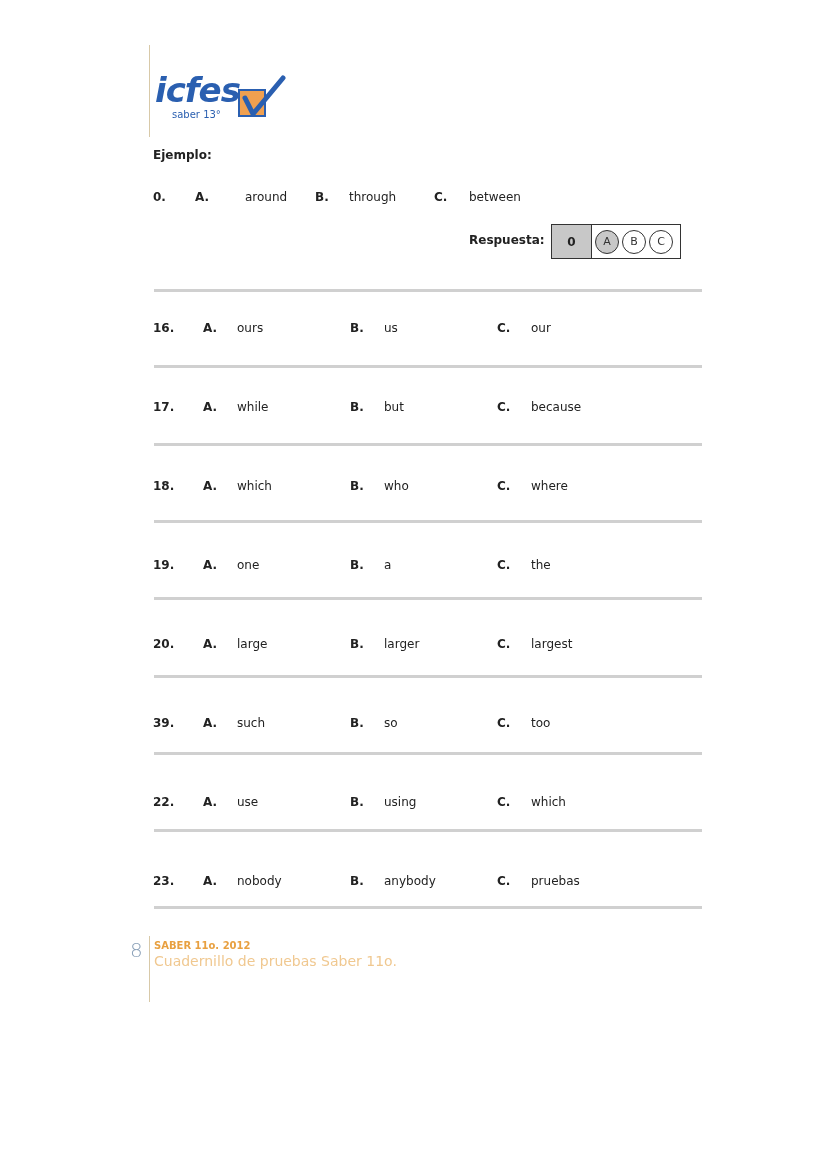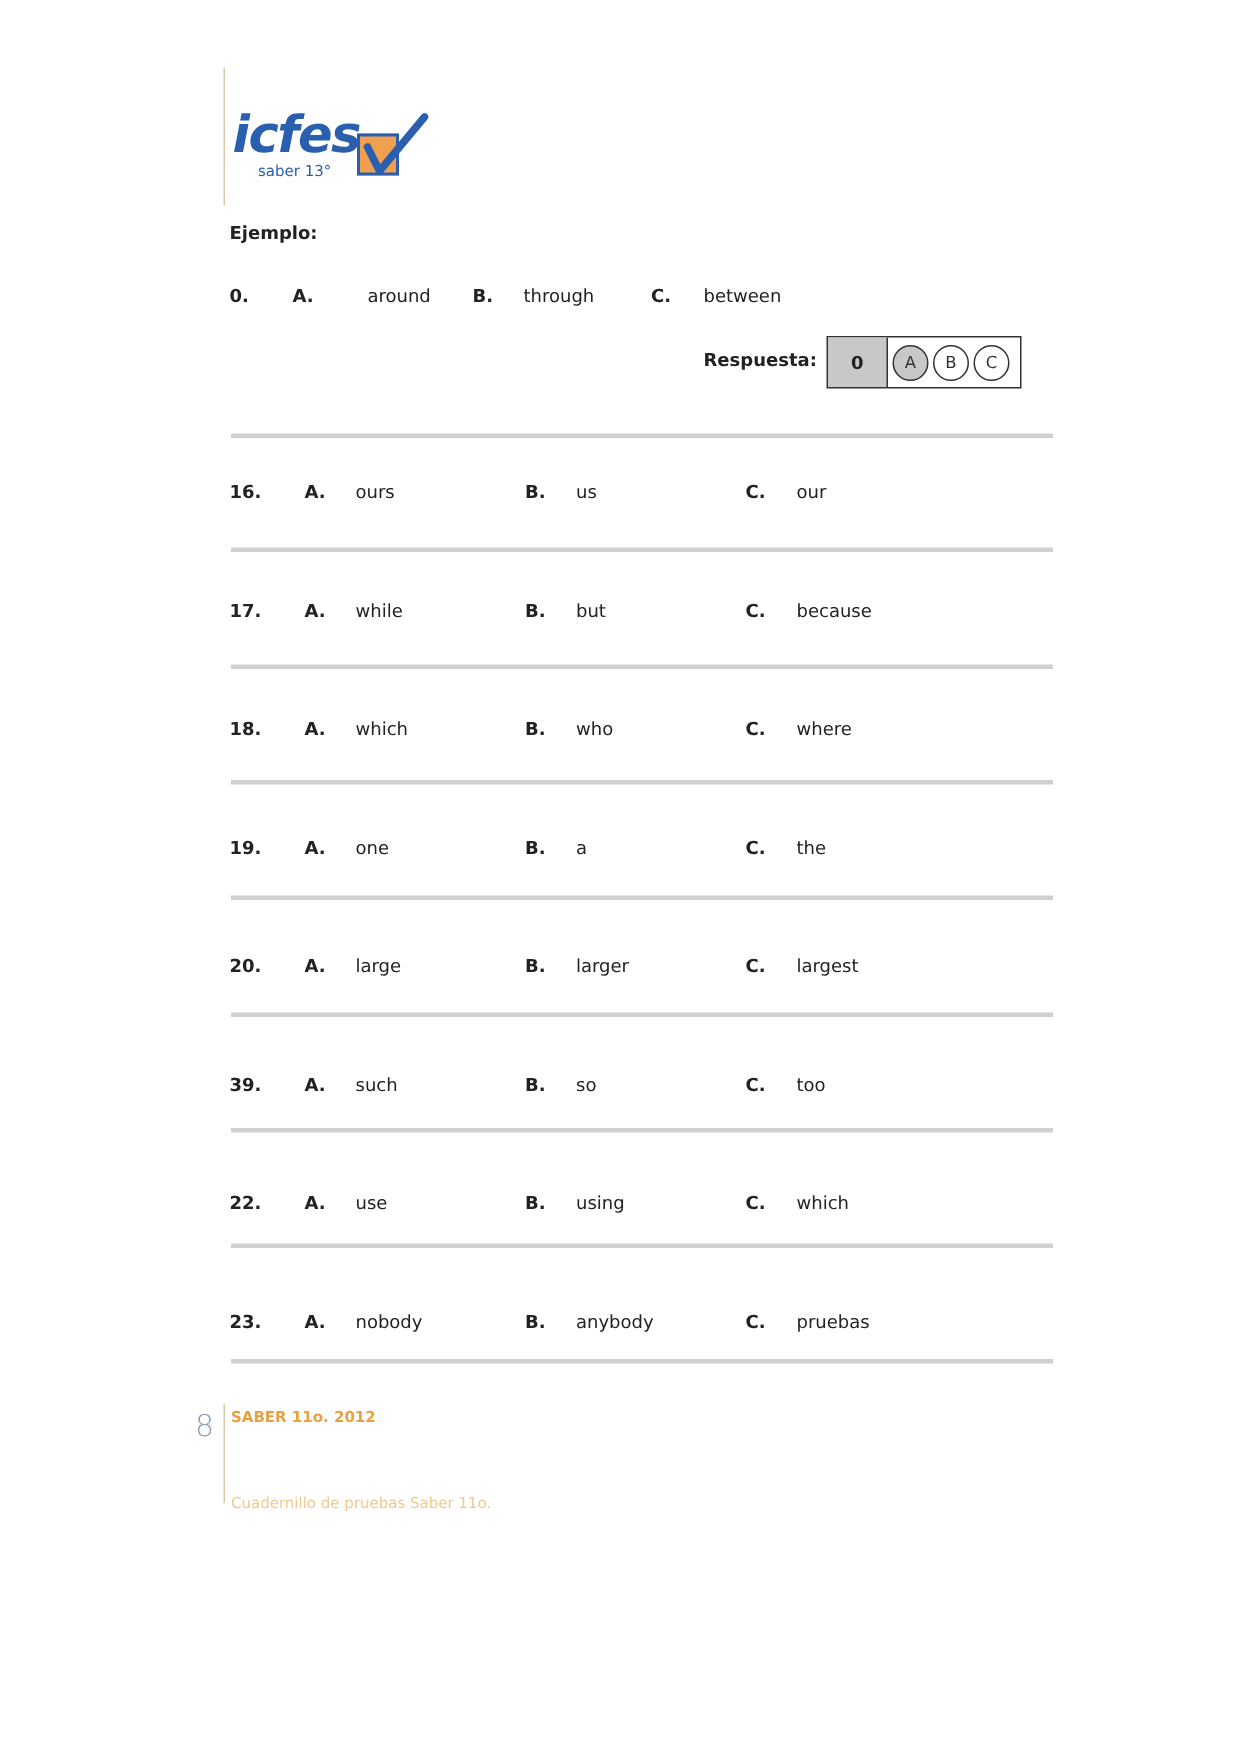--- a/index.html
+++ b/index.html
@@ -20,21 +20,21 @@
   .resp-label { position: absolute; left: 469px; top: 233px; font-weight: bold; font-size: 12px; }
   .resp-box { position: absolute; left: 551px; top: 224px; width: 130px; height: 35px; border: 1px solid #333; box-sizing: border-box; display: flex; }
   .resp-num { width: 39px; height: 100%; background: #c8c8c8; border-right: 1px solid #333; display: flex; align-items: center; justify-content: center; font-weight: bold; font-size: 12px; }
   .bubbles { display: flex; align-items: center; padding-left: 3px; gap: 3px; }
   .bubble { width: 24px; height: 24px; border: 1.5px solid #333; border-radius: 50%; box-sizing: border-box; display: flex; align-items: center; justify-content: center; font-size: 11px; color: #333; background: #fff; }
   .bubble.filled { background: #c8c8c8; }
   .sep { position: absolute; left: 154px; width: 548px; height: 3px; background: #d0d0d0; }
   .vline-bot { position: absolute; left: 149px; top: 936px; width: 1px; height: 66px; background: #d8c9a8; }
   .page-num { position: absolute; left: 130px; top: 938px; font-size: 20px; color: #8aa0b8; font-weight: 300; }
   .foot1 { position: absolute; left: 154px; top: 940px; font-size: 10px; color: #e8a040; font-weight: bold; }
-  .foot2 { position: absolute; left: 154px; top: 953px; font-size: 10px; color: #f0c890; margin-top: 44px; }
+  .foot2 { position: absolute; left: 154px; top: 953px; font-size: 14px; color: #f0c890; }
 </style>
 </head>
 <body>
 
 <div class="vline-top"></div>
 
 <div class="logo">
   <span class="logo-text">icfes</span>
   <span class="logo-sub">saber 13°</span>
   <div class="logo-box"></div>

